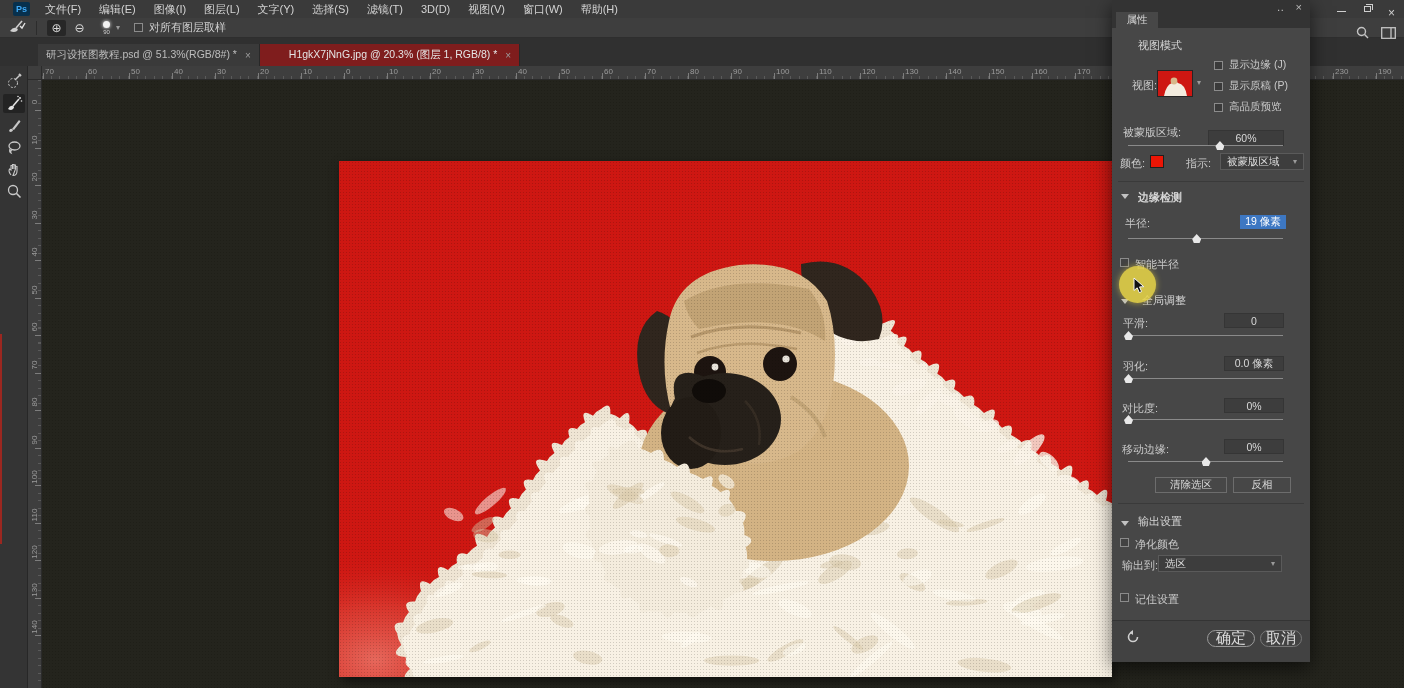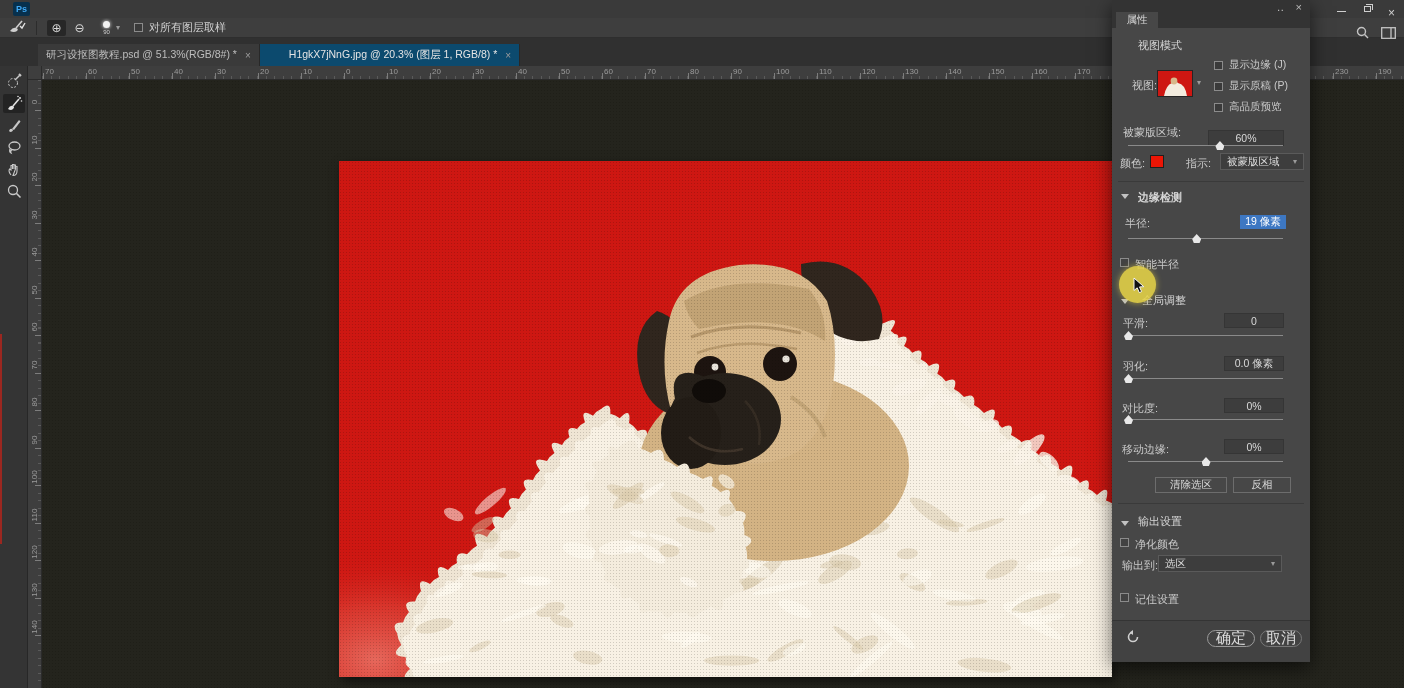--- a/index.html
+++ b/index.html
@@ -25,21 +25,21 @@
   #brushsize{display:flex;flex-direction:column;align-items:center;margin:0 2px 0 10px;line-height:4px;}
   #brushdot{width:7px;height:7px;border-radius:50%;background:#f2f2f2;box-shadow:0 0 3px 1px rgba(255,255,255,.5);}
   #brushnum{font-size:6px;color:#cfcfcf;margin-top:2px;}
   .caret{color:#9a9a9a;font-size:8px;margin:0 4px;}
   .cb{width:9px;height:9px;border:1px solid #8b8b8b;background:#3a3a3a;display:inline-block;flex:none;}
   #sample-label{color:#d0d0d0;font-size:11px;margin-left:6px;}
   #chrome-right-icons{position:absolute;right:8px;top:25px;display:flex;gap:12px;z-index:14;}
   
   #tabbar{left:0;top:38px;width:1404px;height:28px;background:#303030;display:flex;align-items:flex-end;padding-left:38px;z-index:13;}
   .doc-tab{height:22px;display:flex;align-items:center;padding:0 8px;font-size:10.5px;color:#bdbdbd;background:#3a3a3a;border-right:1px solid #282828;white-space:nowrap;}
-  .doc-tab.active{background:#0c4a6e;color:#e4e4e4;padding-left:29px;}
+  .doc-tab.active{background:#7f1d1d;color:#e4e4e4;padding-left:29px;}
   .tab-close{margin-left:8px;color:#9d9d9d;font-size:10px;}
   
   #toolbar{left:0;top:66px;width:28px;height:622px;background:#343434;border-right:1px solid #272727;z-index:12;}
   .tool{position:absolute;left:3px;width:22px;height:19px;display:flex;align-items:center;justify-content:center;border-radius:2px;}
   .tool.active{background:#232323;}
   
   #ruler-corner{left:28px;top:66px;width:14px;height:14px;background:#3e3e3e;border-right:1px solid #2b2b2b;border-bottom:1px solid #2b2b2b;z-index:11;}
   #ruler-h{left:42px;top:66px;width:1362px;height:14px;background:#3e3e3e;border-bottom:1px solid #2b2b2b;z-index:11;overflow:hidden;
     background-image:repeating-linear-gradient(to right,#5a5a5a 0 1px,transparent 1px 8.6px);background-size:auto 3px;background-position:0 100%;background-repeat:repeat-x;}
   #ruler-v{left:28px;top:80px;width:14px;height:608px;background:#3e3e3e;border-right:1px solid #2b2b2b;z-index:11;overflow:hidden;
@@ -82,20 +82,33 @@
   .vm-row .lbl{font-size:10.5px;color:#c9c9c9;white-space:nowrap;}
   
   #cursor-hl{left:1119px;top:266px;width:37px;height:37px;border-radius:50%;background:var(--cursor-yellow);opacity:.88;z-index:40;box-shadow:0 0 6px rgba(230,210,70,.7);}
   #cursor-arrow{left:1133px;top:277px;z-index:41;}
 </style>
 </head>
 <body>
 
 <div id="menubar" class="abs">
   <div id="ps-logo">Ps</div>
+  <div id="menu-items" style="display:flex;">
+      <div class="menu-item">文件(F)</div>
+      <div class="menu-item">编辑(E)</div>
+      <div class="menu-item">图像(I)</div>
+      <div class="menu-item">图层(L)</div>
+      <div class="menu-item">文字(Y)</div>
+      <div class="menu-item">选择(S)</div>
+      <div class="menu-item">滤镜(T)</div>
+      <div class="menu-item">3D(D)</div>
+      <div class="menu-item">视图(V)</div>
+      <div class="menu-item">窗口(W)</div>
+      <div class="menu-item">帮助(H)</div>
+    </div>
   <div id="win-controls">
     <div class="winbtn">
         <div id="min-bar"></div>
       </div>
     <div class="winbtn">
         <div id="restore-box2"></div>
         <div id="restore-box"></div>
       </div>
     <div class="winbtn"><span id="close-x">×</span></div>
   </div>

